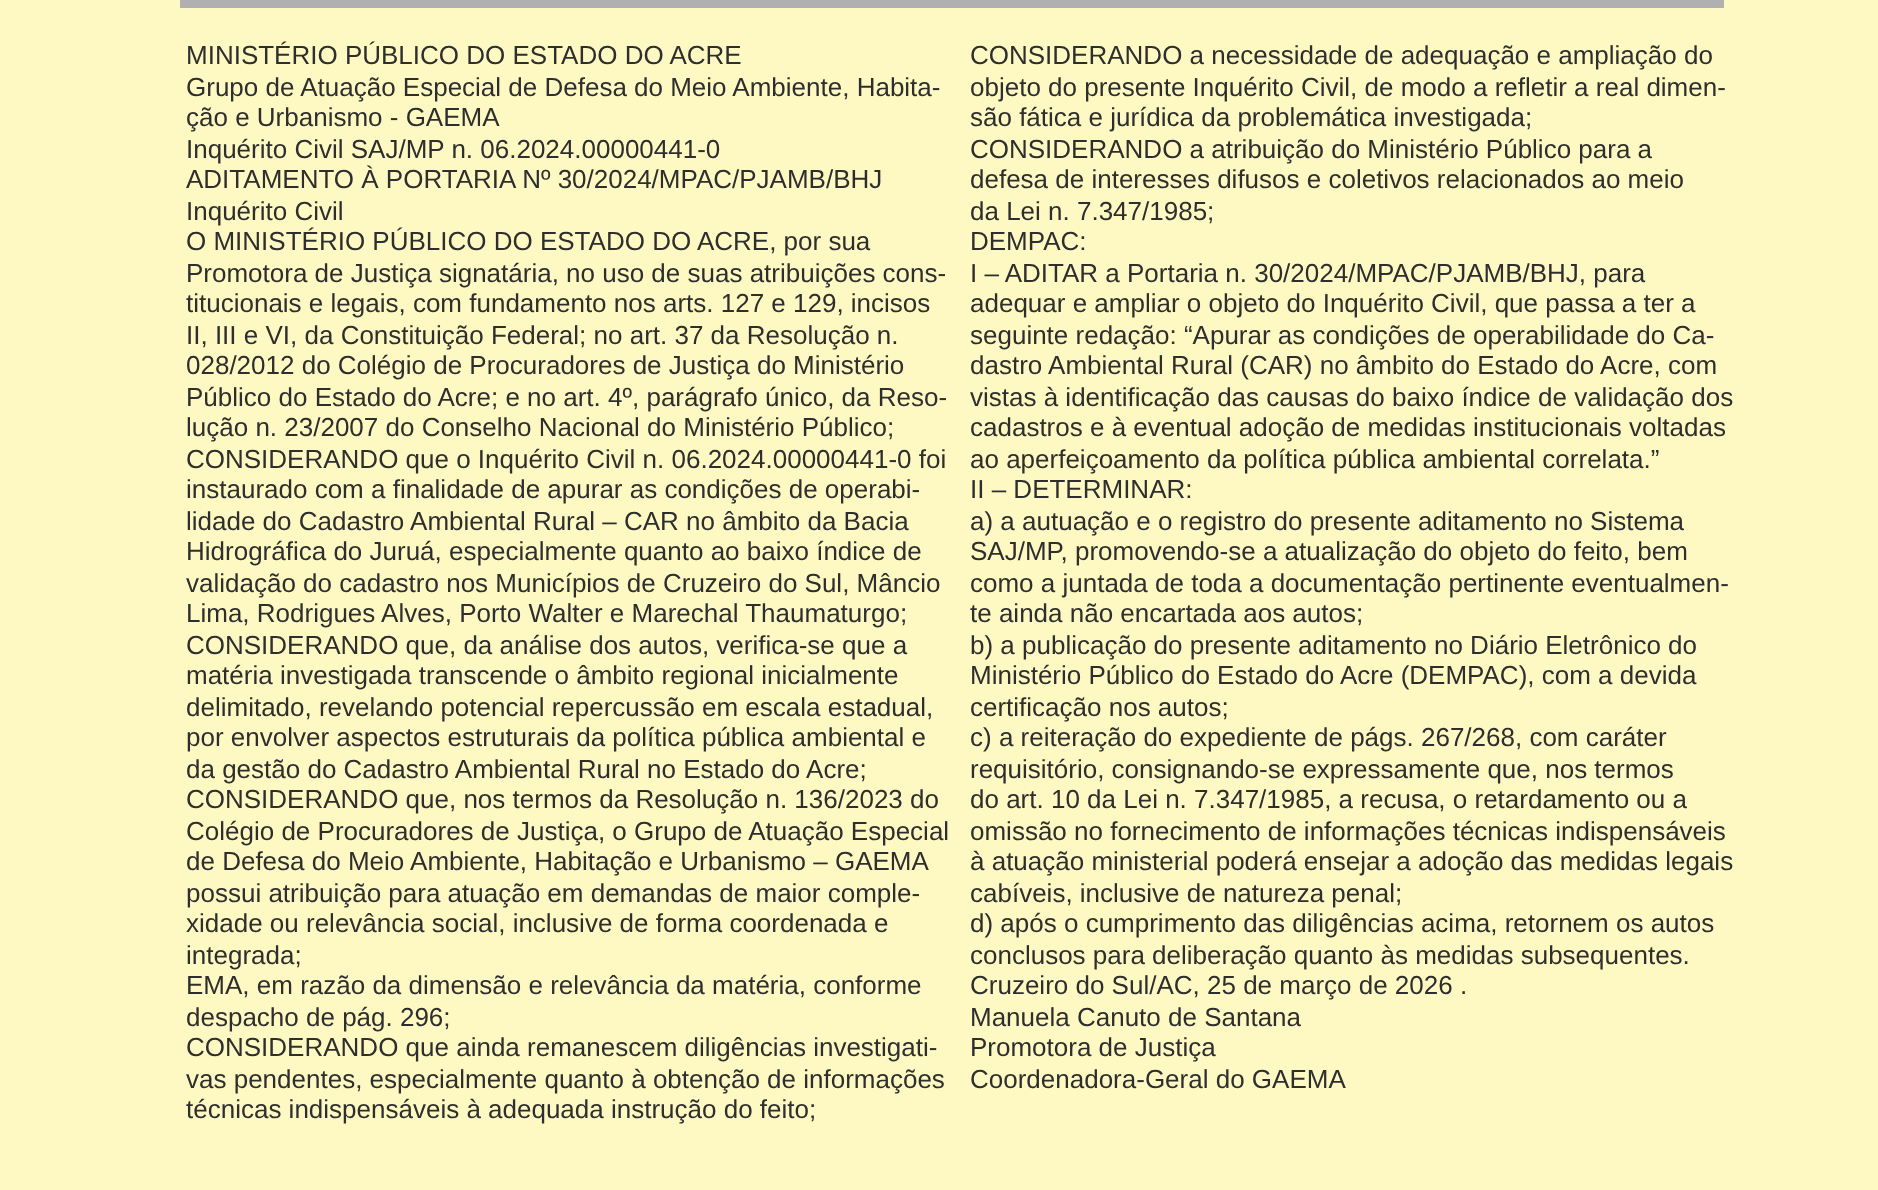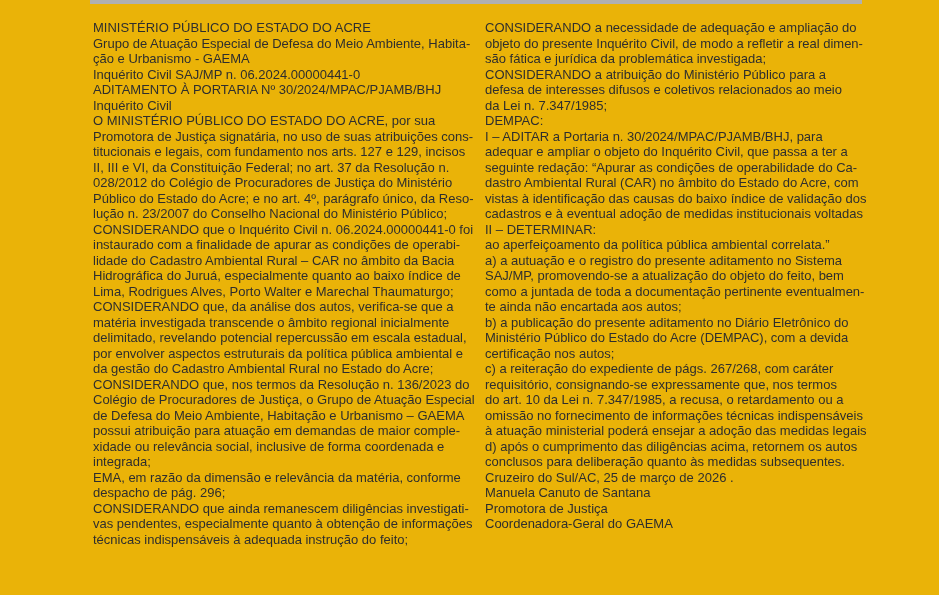--- a/index.html
+++ b/index.html
@@ -10,21 +10,21 @@
   body {
     width: 939px;
     height: 595px;
     overflow: hidden;
     position: relative;
     font-family: "Liberation Sans", sans-serif;
   }
   .stage {
     position: absolute;
     inset: 0;
-    background: #eab308;
+    background: #fef9c3;
   }
   .top-border {
     position: absolute;
     top: 0;
     left: 90px;
     width: 772px;
     height: 4px;
     background: #b0b0b0;
   }
   .col {
@@ -64,20 +64,21 @@
       <div class="line">Promotora de Justiça signatária, no uso de suas atribuições cons-</div>
       <div class="line">titucionais e legais, com fundamento nos arts. 127 e 129, incisos</div>
       <div class="line">II, III e VI, da Constituição Federal; no art. 37 da Resolução n.</div>
       <div class="line">028/2012 do Colégio de Procuradores de Justiça do Ministério</div>
       <div class="line">Público do Estado do Acre; e no art. 4º, parágrafo único, da Reso-</div>
       <div class="line">lução n. 23/2007 do Conselho Nacional do Ministério Público;</div>
       <div class="line">CONSIDERANDO que o Inquérito Civil n. 06.2024.00000441-0 foi</div>
       <div class="line">instaurado com a finalidade de apurar as condições de operabi-</div>
       <div class="line">lidade do Cadastro Ambiental Rural – CAR no âmbito da Bacia</div>
       <div class="line">Hidrográfica do Juruá, especialmente quanto ao baixo índice de</div>
+      <div class="line">validação do cadastro nos Municípios de Cruzeiro do Sul, Mâncio</div>
       <div class="line">Lima, Rodrigues Alves, Porto Walter e Marechal Thaumaturgo;</div>
       <div class="line">CONSIDERANDO que, da análise dos autos, verifica-se que a</div>
       <div class="line">matéria investigada transcende o âmbito regional inicialmente</div>
       <div class="line">delimitado, revelando potencial repercussão em escala estadual,</div>
       <div class="line">por envolver aspectos estruturais da política pública ambiental e</div>
       <div class="line">da gestão do Cadastro Ambiental Rural no Estado do Acre;</div>
       <div class="line">CONSIDERANDO que, nos termos da Resolução n. 136/2023 do</div>
       <div class="line">Colégio de Procuradores de Justiça, o Grupo de Atuação Especial</div>
       <div class="line">de Defesa do Meio Ambiente, Habitação e Urbanismo – GAEMA</div>
       <div class="line">possui atribuição para atuação em demandas de maior comple-</div>
@@ -96,34 +97,35 @@
       <div class="line">CONSIDERANDO a atribuição do Ministério Público para a</div>
       <div class="line">defesa de interesses difusos e coletivos relacionados ao meio</div>
       <div class="line">da Lei n. 7.347/1985;</div>
       <div class="line">DEMPAC:</div>
       <div class="line">I – ADITAR a Portaria n. 30/2024/MPAC/PJAMB/BHJ, para</div>
       <div class="line">adequar e ampliar o objeto do Inquérito Civil, que passa a ter a</div>
       <div class="line">seguinte redação: “Apurar as condições de operabilidade do Ca-</div>
       <div class="line">dastro Ambiental Rural (CAR) no âmbito do Estado do Acre, com</div>
       <div class="line">vistas à identificação das causas do baixo índice de validação dos</div>
       <div class="line">cadastros e à eventual adoção de medidas institucionais voltadas</div>
+      <div class="line">ao aperfeiçoamento da política pública ambiental correlata.”</div>
       <div class="line">II – DETERMINAR:</div>
-      <div class="line">ao aperfeiçoamento da política pública ambiental correlata.”</div>
       <div class="line">a) a autuação e o registro do presente aditamento no Sistema</div>
       <div class="line">SAJ/MP, promovendo-se a atualização do objeto do feito, bem</div>
       <div class="line">como a juntada de toda a documentação pertinente eventualmen-</div>
       <div class="line">te ainda não encartada aos autos;</div>
       <div class="line">b) a publicação do presente aditamento no Diário Eletrônico do</div>
       <div class="line">Ministério Público do Estado do Acre (DEMPAC), com a devida</div>
       <div class="line">certificação nos autos;</div>
       <div class="line">c) a reiteração do expediente de págs. 267/268, com caráter</div>
       <div class="line">requisitório, consignando-se expressamente que, nos termos</div>
       <div class="line">do art. 10 da Lei n. 7.347/1985, a recusa, o retardamento ou a</div>
       <div class="line">omissão no fornecimento de informações técnicas indispensáveis</div>
       <div class="line">à atuação ministerial poderá ensejar a adoção das medidas legais</div>
+      <div class="line">cabíveis, inclusive de natureza penal;</div>
       <div class="line">d) após o cumprimento das diligências acima, retornem os autos</div>
       <div class="line">conclusos para deliberação quanto às medidas subsequentes.</div>
       <div class="line">Cruzeiro do Sul/AC, 25 de março de 2026 .</div>
       <div class="line">Manuela Canuto de Santana</div>
       <div class="line">Promotora de Justiça</div>
       <div class="line">Coordenadora-Geral do GAEMA</div>
     </div>
 </div>
 
 </body></html>

